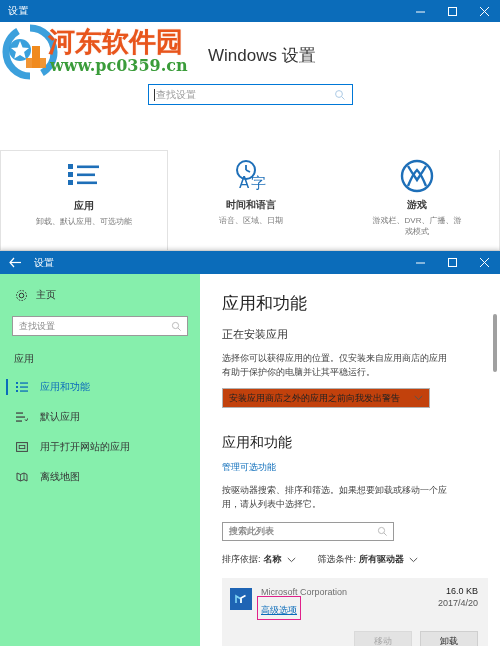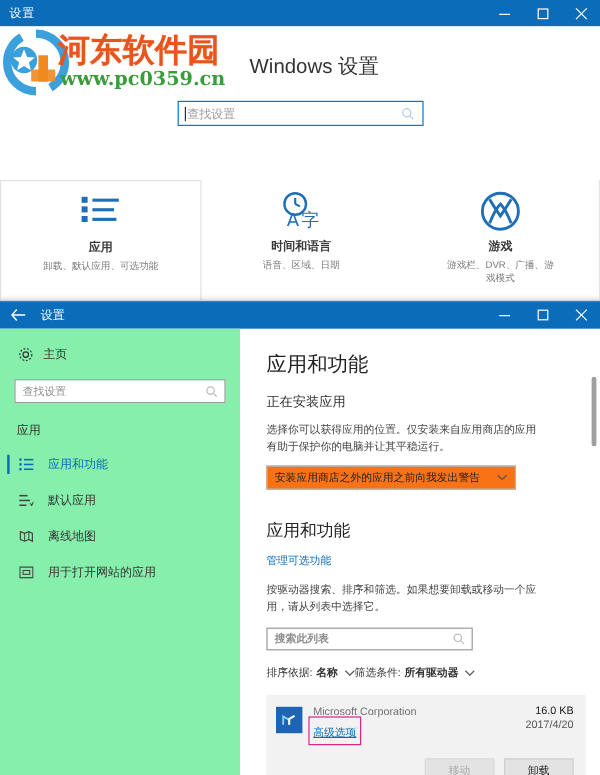--- a/index.html
+++ b/index.html
@@ -116,32 +116,32 @@
   .side-ico { width:16px; display:flex; justify-content:center; color:#444; }
   .side-lbl { font-size:10px; color:#333; margin-left:10px; }
 
   
   .content { flex:1; padding:18px 22px 0 22px; position:relative; overflow:hidden; }
   .c-title { font-size:17px; color:#222; font-weight:normal; }
   .c-sub { font-size:11px; color:#333; margin-top:12px; }
   .c-body { font-size:9px; color:#444; line-height:14px; margin-top:9px; max-width:230px; }
   .c-link { font-size:9px; color:#0b6cba; margin-top:9px; display:inline-block; }
   .dropdown {
-    margin-top:9px; width:208px; height:20px; border:1px solid #b3b3b3; background:#f97316;
+    margin-top:9px; width:208px; height:20px; border:1px solid #b3b3b3; background:#c2410c;
     display:flex; align-items:center; justify-content:space-between; padding:0 6px;
   }
   .dropdown .dd-txt { font-size:9px; color:#222; }
   .c-title2 { font-size:14px; color:#222; margin-top:26px; font-weight:normal; }
   .list-search {
     margin-top:11px; width:172px; height:19px; border:1px solid #9a9a9a; background:#fff;
     display:flex; align-items:center;
   }
   .list-search .ph { font-size:9px; color:#8d8d8d; margin-left:6px; flex:1;font-weight:bold; }
   .list-search .mag { margin-right:5px; opacity:.5; }
-  .filters { display:flex; margin-top:12px; }
+  .filters { display:flex; margin-top:12px; gap:22px; }
   .filter { display:flex; align-items:center; font-size:9px; color:#333; }
   .filter b { font-weight:bold; margin-left:3px; }
   .filter .chev { margin-left:5px; }
 
   .applist { margin-top:12px; background:#f2f2f2; padding:8px 10px 10px 8px; width:266px; position:relative; }
   .app-row { display:flex; }
   .app-icon {
     width:22px; height:22px; background:#1e64b4; flex:0 0 22px;
     display:flex; align-items:center; justify-content:center; margin-top:2px;
   }
@@ -349,36 +349,36 @@
               <rect x="0" y="9.4" width="6" height="1.3" fill="currentColor"></rect>
               <polyline points="9,8.4 10.4,10 12,7.2" fill="none" stroke="currentColor" stroke-width="1"></polyline>
             </svg>
           </span>
           <span class="side-lbl">默认应用</span>
         </div>
 
         <div class="side-item">
           <span class="side-ico">
             <svg width="12" height="12" viewBox="0 0 12 12">
+              <rect x="0.6" y="1.6" width="10.8" height="8.8" fill="none" stroke="currentColor" stroke-width="1"></rect>
+              <rect x="3.2" y="4.4" width="5.6" height="3.2" fill="none" stroke="currentColor" stroke-width="0.9"></rect>
+            </svg>
+          </span>
+          <span class="side-lbl">用于打开网站的应用</span>
+        </div>
+
+        <div class="side-item">
+          <span class="side-ico">
+            <svg width="12" height="12" viewBox="0 0 12 12">
               <path d="M1 2 L4.5 3.5 L8 2 L11 3.5 L11 10 L8 8.6 L4.5 10 L1 8.6 Z" fill="none" stroke="currentColor" stroke-width="1"></path>
               <line x1="4.5" y1="3.5" x2="4.5" y2="10" stroke="currentColor" stroke-width="0.8"></line>
               <line x1="8" y1="2" x2="8" y2="8.6" stroke="currentColor" stroke-width="0.8"></line>
             </svg>
           </span>
           <span class="side-lbl">离线地图</span>
-        </div>
-
-        <div class="side-item">
-          <span class="side-ico">
-            <svg width="12" height="12" viewBox="0 0 12 12">
-              <rect x="0.6" y="1.6" width="10.8" height="8.8" fill="none" stroke="currentColor" stroke-width="1"></rect>
-              <rect x="3.2" y="4.4" width="5.6" height="3.2" fill="none" stroke="currentColor" stroke-width="0.9"></rect>
-            </svg>
-          </span>
-          <span class="side-lbl">用于打开网站的应用</span>
         </div>
       </div>
 
       <div class="content">
         <div class="c-title">应用和功能</div>
 
         <div class="c-sub">正在安装应用</div>
         <div class="c-body">选择你可以获得应用的位置。仅安装来自应用商店的应用有助于保护你的电脑并让其平稳运行。</div>
 
         <div class="dropdown">

